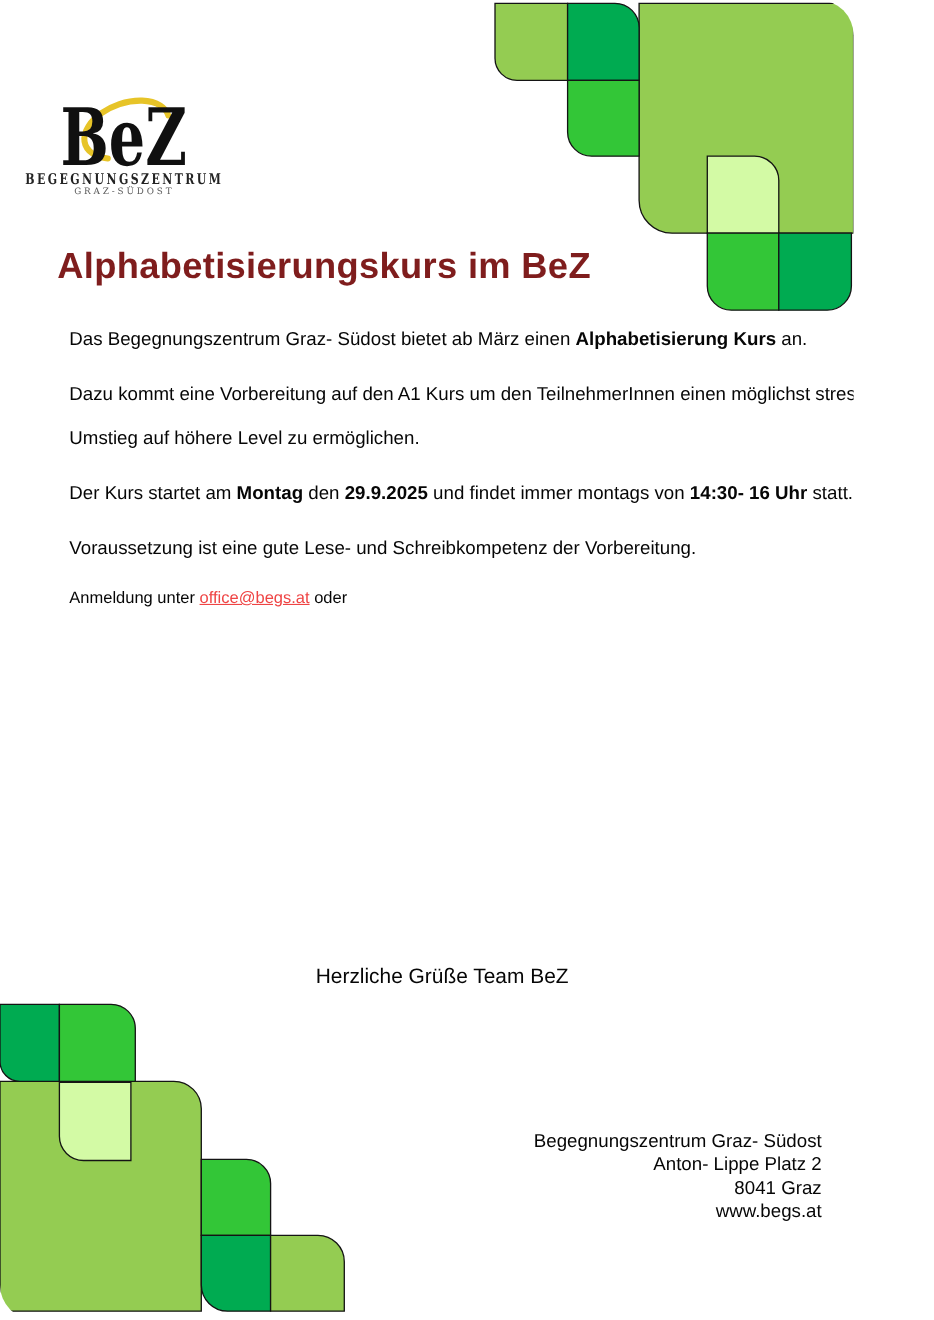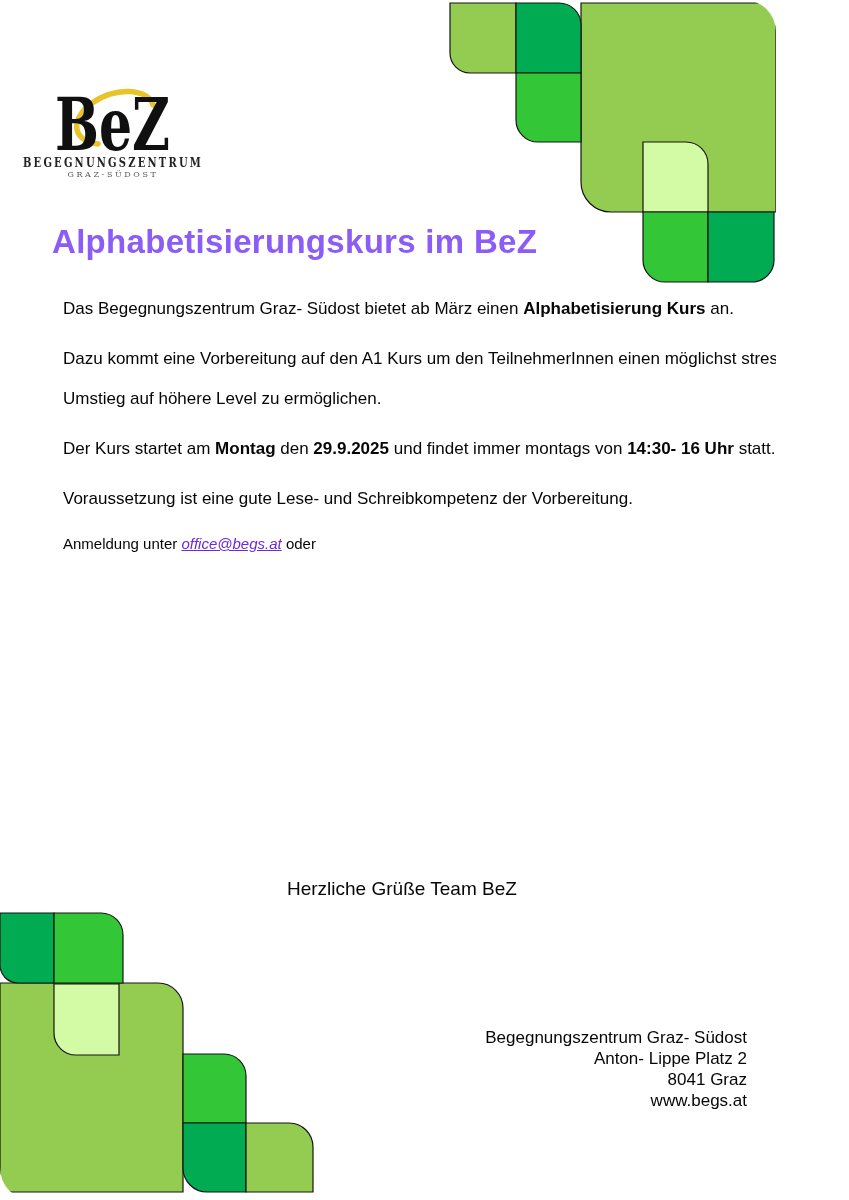--- a/index.html
+++ b/index.html
@@ -35,34 +35,34 @@
   }
   .logo-subname {
     font-family: "DejaVu Serif", "Liberation Serif", serif;
     font-size: 8px; fill: #5a5a5a; letter-spacing: 2.6px;
   }
   .logo-swoosh { fill: none; stroke: #e7c428; stroke-width: 5.5; stroke-linecap: round; }
 
   
   .title {
     position: absolute; left: 52px; top: 201px;
-    font-size: 33px; font-weight: bold; color: #8b5cf6;
+    font-size: 33px; font-weight: bold; color: #7f1d1d;
     letter-spacing: 0.3px; white-space: nowrap;
   }
 
   
   .content {
     position: absolute; left: 31px; top: 289px; width: 810px;
     font-size: 17px; line-height: 40px; margin-left: 32px;
   }
   .content p { margin: 0 0 10px 0; }
   .content p.small { font-size: 15px; line-height: 30px; }
   .content p.p-register { margin-top: 10px; margin-bottom: 0; }
   .content p.p-phone { margin-top: 16px; margin-left: 216px; margin-bottom: 0; }
-  .email-link { color: #6d28d9; text-decoration: underline; cursor: pointer; font-style: italic; }
+  .email-link { color: #ef4444; text-decoration: underline; cursor: pointer; }
 
   .signoff {
     position: absolute; left: 287px; top: 878px;
     font-size: 19px; font-weight: normal; white-space: nowrap;
   }
 
   .footer-address {
     position: absolute; right: 29px; top: 1027px;
     text-align: right; font-weight: normal; font-size: 17px; line-height: 21px;
     color: #060606;

